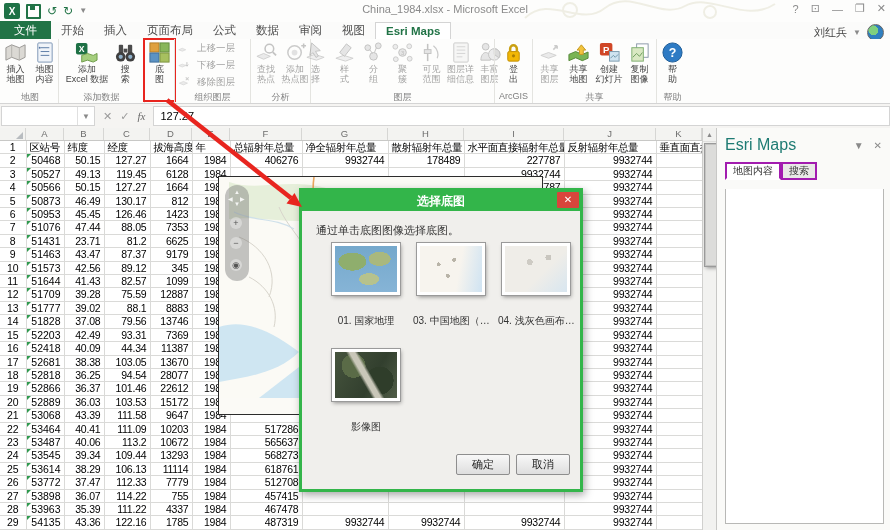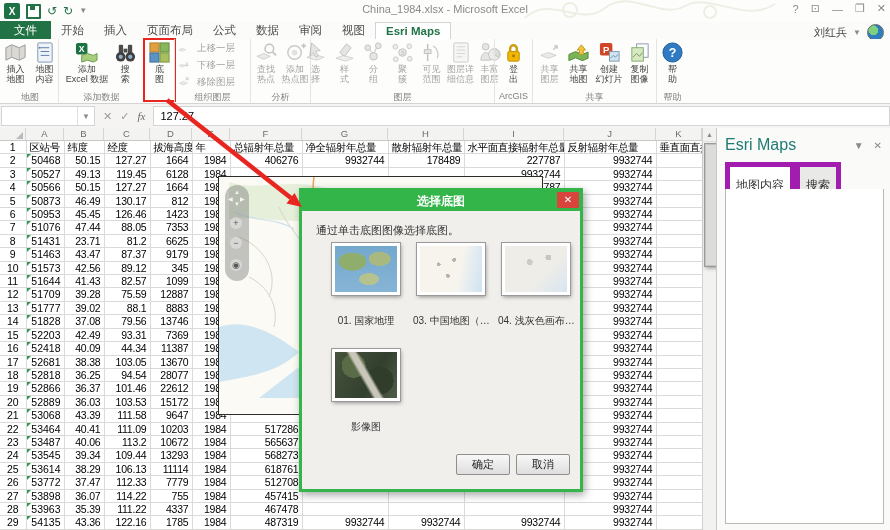--- a/index.html
+++ b/index.html
@@ -62,21 +62,21 @@
   td.acell{position:relative;text-align:right;}
   td.acell i.tri{position:absolute;left:0;top:0;border-right:4px solid transparent;border-top:4px solid #2e9a4e;}
   
   .vscroll{position:absolute;left:702px;top:128px;width:14px;height:402px;background:#f2f2f0;border-left:1px solid #d0d0ce;box-sizing:border-box;}
   .vscroll .arr{height:13px;display:flex;align-items:center;justify-content:center;font-size:7px;color:#8a8a8a;border-bottom:1px solid #e0e0de;}
   .vscroll .thumb{margin:2px 2px;height:120px;background:#dcdcda;border:1px solid #c4c4c2;}
   .panel{position:absolute;left:716px;top:128px;width:174px;height:402px;background:#fafaf8;border-left:1px solid #c8c8c6;box-sizing:border-box;padding:6px 6px 0 8px;}
   .ptitle{font-size:16px;color:#1e7b73;margin-top:2px;}
   .pctrl{position:absolute;right:8px;top:12px;color:#8a8a8a;font-size:10px;display:flex;gap:10px;}
   .ptabs{display:flex;margin-top:8px;}
-  .ptab{font-size:12px;color:#333;padding:10px 6px;border:5px solid #a21caf;background:#e9e9e7;cursor:pointer;}
+  .ptab{font-size:10px;color:#333;padding:0 6px;border:2px solid #a21caf;background:#e9e9e7;cursor:pointer;}
   .ptab.active{background:#fff;border-bottom-color:#fff;}
   .pcontent{position:absolute;left:8px;right:6px;top:61px;bottom:6px;background:#fff;border:1px solid #b8b8b6;border-top:none;}
   
   .mapwin{position:absolute;left:218px;top:176px;width:325px;height:239px;border:1px solid #2c2c2c;box-sizing:border-box;z-index:10;background:#fbfaf6;}
   .maptitle{height:16px;background:#3d3d3d;color:#fff;font-size:11px;font-weight:bold;display:flex;align-items:center;padding:0 6px;justify-content:space-between;}
   .maptitle .gear{color:#b8b8b8;font-weight:normal;font-size:11px;}
   .mapbody{position:relative;width:100%;height:221px;overflow:hidden;}
   .navpill{position:absolute;left:6px;top:8px;width:24px;height:96px;background:rgba(110,110,110,.40);border-radius:13px;z-index:5;}
   .navpill .ar{position:absolute;color:rgba(255,255,255,.85);font-size:6px;}
   .navpill .cir{position:absolute;left:5px;width:12px;height:12px;border-radius:50%;background:rgba(255,255,255,.35);color:#555;

